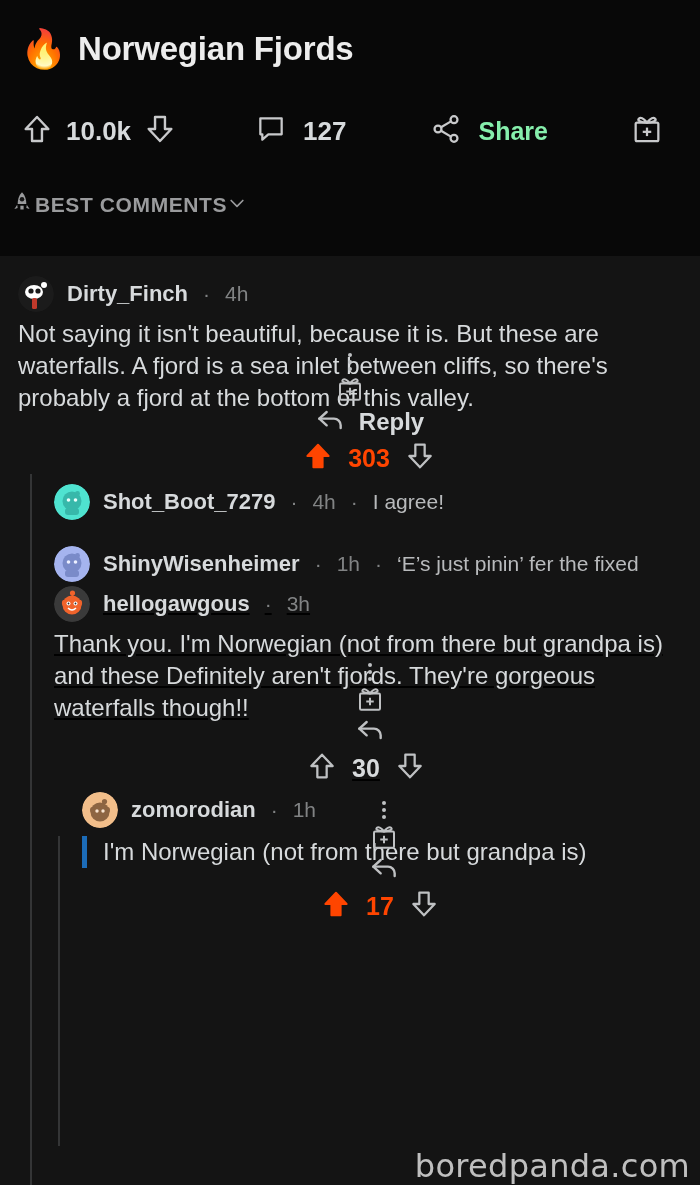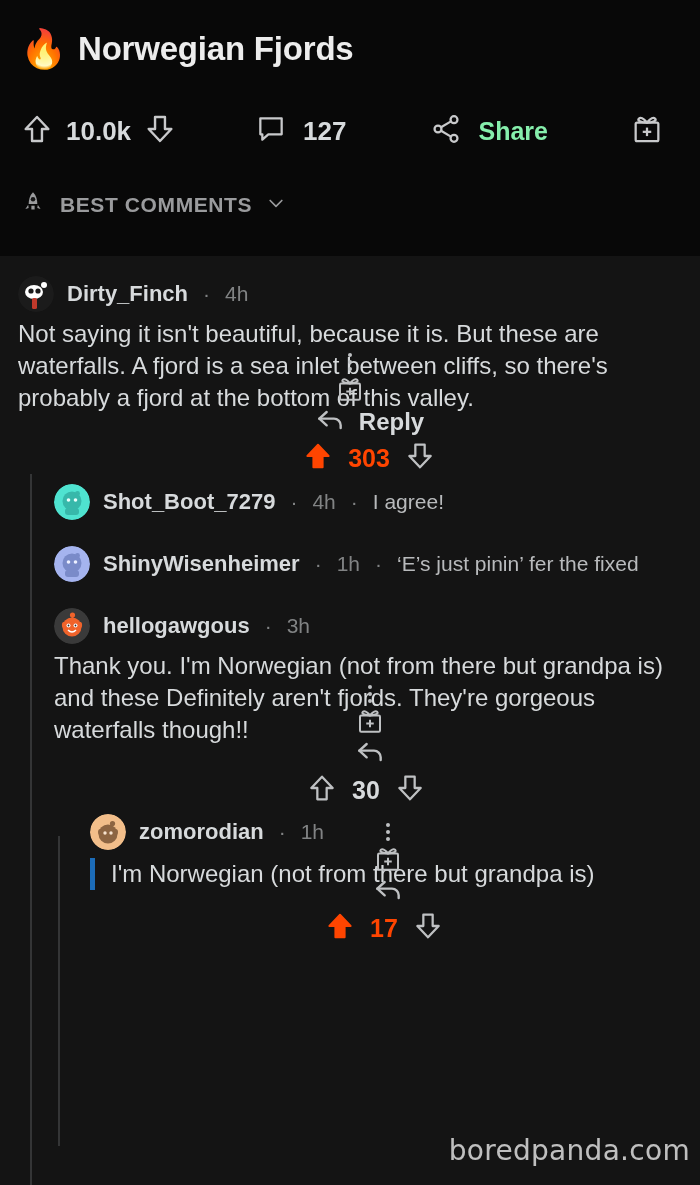--- a/index.html
+++ b/index.html
@@ -85,24 +85,23 @@
   }
 
   
   .sort-bar {
     background: #080808;
     height: 17px;
   }
   .sort-inner {
     position: absolute;
     top: 190px;
-    left: 20px;
-    display: flex;
-    align-items: center;
-    gap: 14px;
+    left: 9px;
+    display: flex;
+    align-items: center;
     justify-content: space-between;
   }
   .sort-label {
     color: #9A9B9D;
     font-size: 21px;
     font-weight: bold;
     letter-spacing: 0.6px;
   }
 
   
@@ -229,22 +228,22 @@
     width: 4px; height: 4px;
     border-radius: 50%;
     background: #BFC1C3;
     display: block;
     margin: 3px auto;
   }
 
   .watermark {
     position: absolute;
     right: 10px;
-    bottom: 18px;
-    font-size: 28px;
+    bottom: 0;
+    font-size: 32px;
     color: rgba(240,240,240,0.78);
     letter-spacing: 0.3px;
     font-family: "DejaVu Sans", sans-serif;
   }
 </style>
 </head>
 <body>
 
 <div class="screen">
 
@@ -427,21 +426,21 @@
           </svg>
         </span>
         <span class="c-user">ShinyWisenheimer</span>
         <span class="c-dot">·</span>
         <span class="c-time">1h</span>
         <span class="c-dot">·</span>
         <span class="c-preview">‘E’s just pinin’ fer the fixed</span>
       </div>
     </div>
 
-    <div class="comment c-depth1" style="margin-top:22px;">
+    <div class="comment c-depth1" style="text-decoration:underline;">
       <div class="c-head">
         <span class="avatar">
           <svg width="36" height="36" viewBox="0 0 36 36">
             <circle cx="18" cy="18" r="18" fill="#3A3A3A"></circle>
             <circle cx="18" cy="19" r="9.5" fill="#F0632B"></circle>
             <circle cx="18.5" cy="7" r="2.6" fill="#F0632B"></circle>
             <line x1="18.5" x2="18.5" y1="9" y2="12" stroke="#F0632B" stroke-width="1.7"></line>
             <ellipse cx="10.5" cy="17" rx="2.6" ry="3.2" fill="#F0632B"></ellipse>
             <ellipse cx="25.5" cy="17" rx="2.6" ry="3.2" fill="#F0632B"></ellipse>
             <circle cx="14.5" cy="17.5" r="2" fill="#FFFFFF"></circle>
@@ -491,21 +490,21 @@
           <span class="vote-count">30</span>
           <span>
             <svg width="32" height="32" viewBox="0 0 24 24" fill="none" stroke="#BFC1C3" stroke-width="1.7" stroke-linejoin="round">
               <path d="M12 20.5 L4 12 H8.5 V3.5 H15.5 V12 H20 Z"></path>
             </svg>
           </span>
         </span>
       </div>
     </div>
 
-    <div class="comment c-depth2" style="margin-top:4px;margin-left:8px;">
+    <div class="comment c-depth2" style="margin-top:4px;">
       <div class="c-head">
         <span class="avatar">
           <svg width="36" height="36" viewBox="0 0 36 36">
             <circle cx="18" cy="18" r="18" fill="#F2BE8A"></circle>
             <circle cx="18" cy="20" r="9.5" fill="#8D6542"></circle>
             <circle cx="22.5" cy="9.5" r="2.6" fill="#8D6542"></circle>
             <line x1="21" x2="19" y1="11.5" y2="14" stroke="#8D6542" stroke-width="1.7"></line>
             <ellipse cx="10.5" cy="18" rx="2.5" ry="3" fill="#8D6542"></ellipse>
             <ellipse cx="25.5" cy="18" rx="2.5" ry="3" fill="#8D6542"></ellipse>
             <circle cx="15" cy="19" r="1.7" fill="#F7E3CF"></circle>

